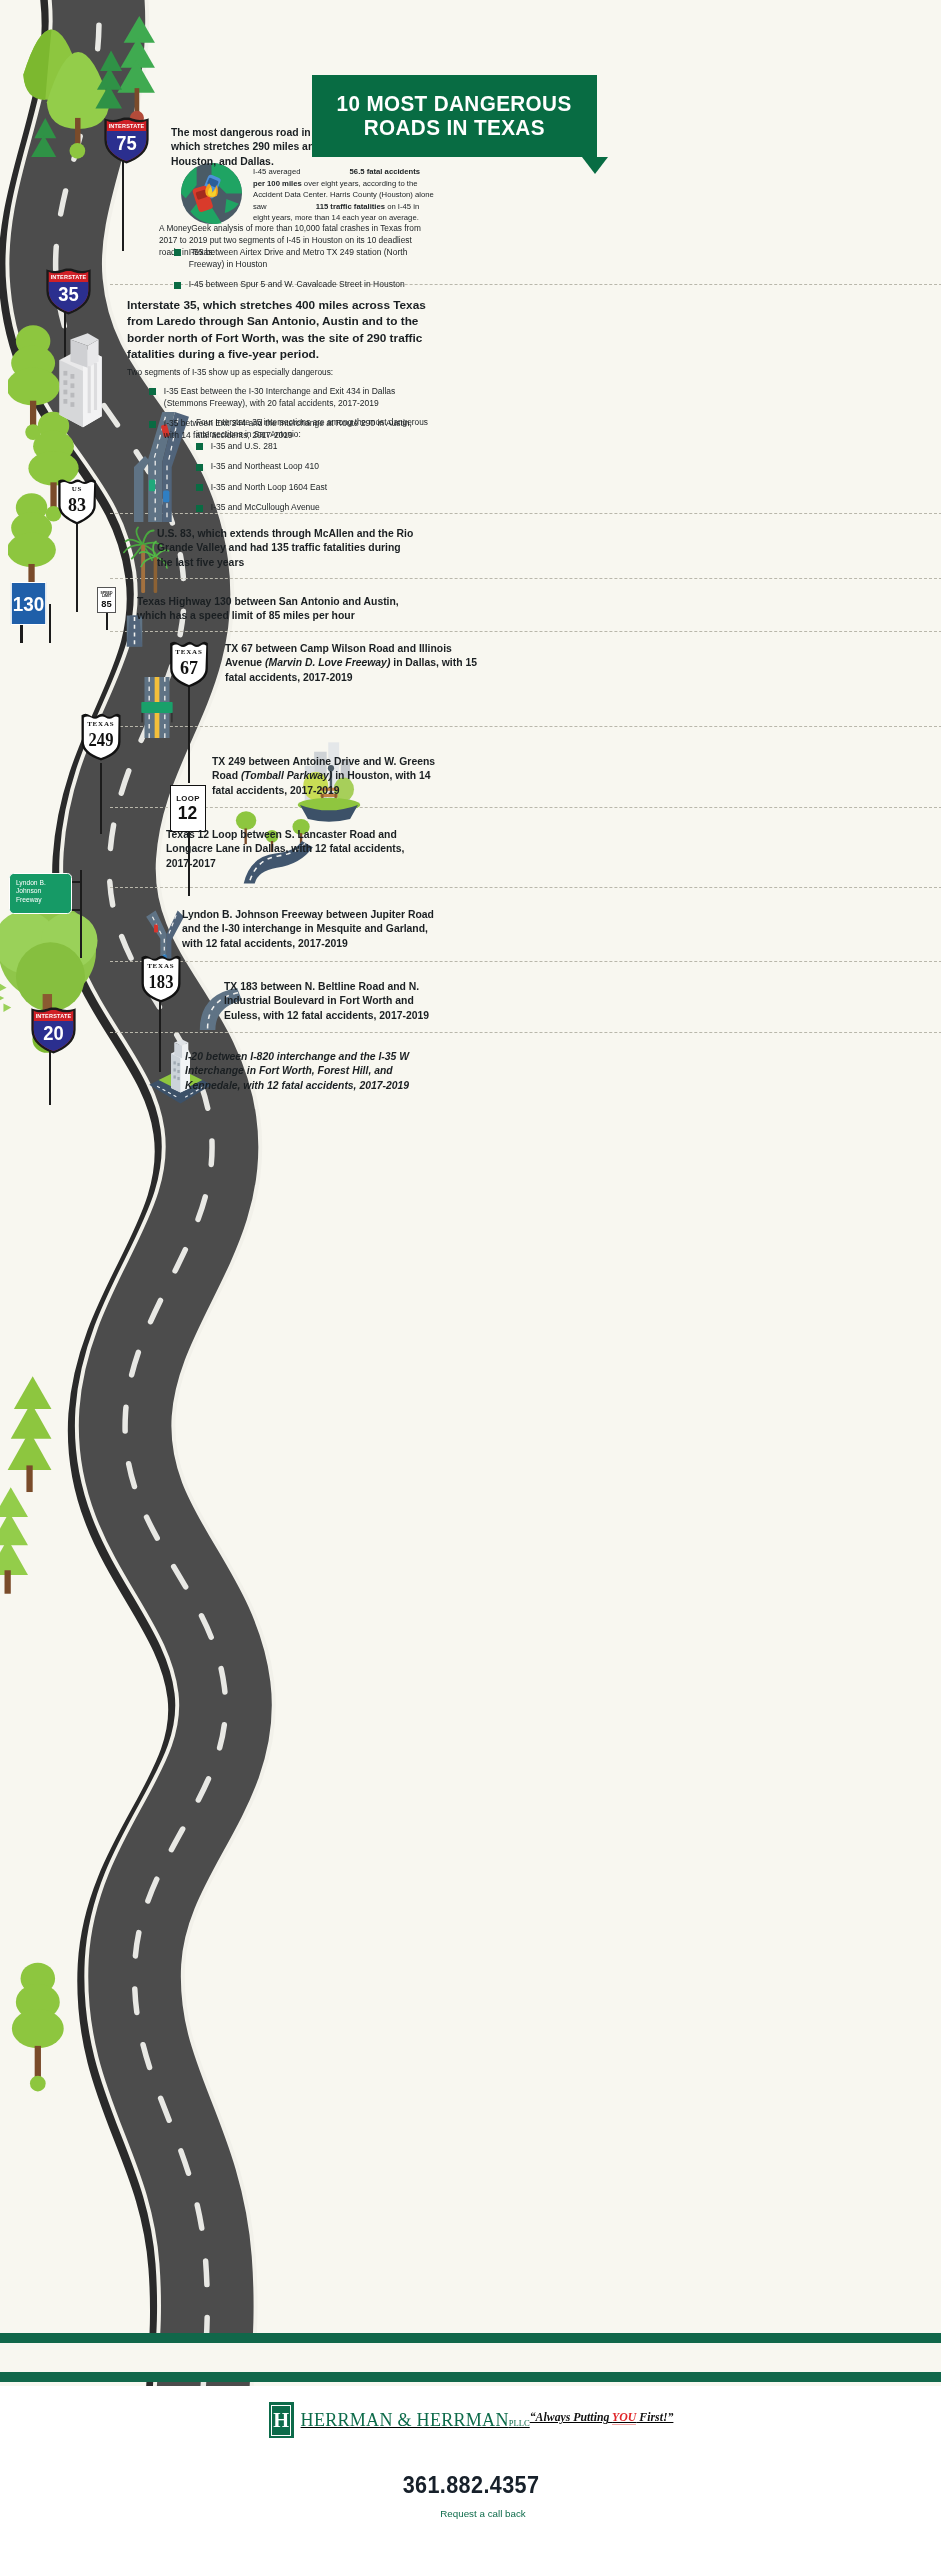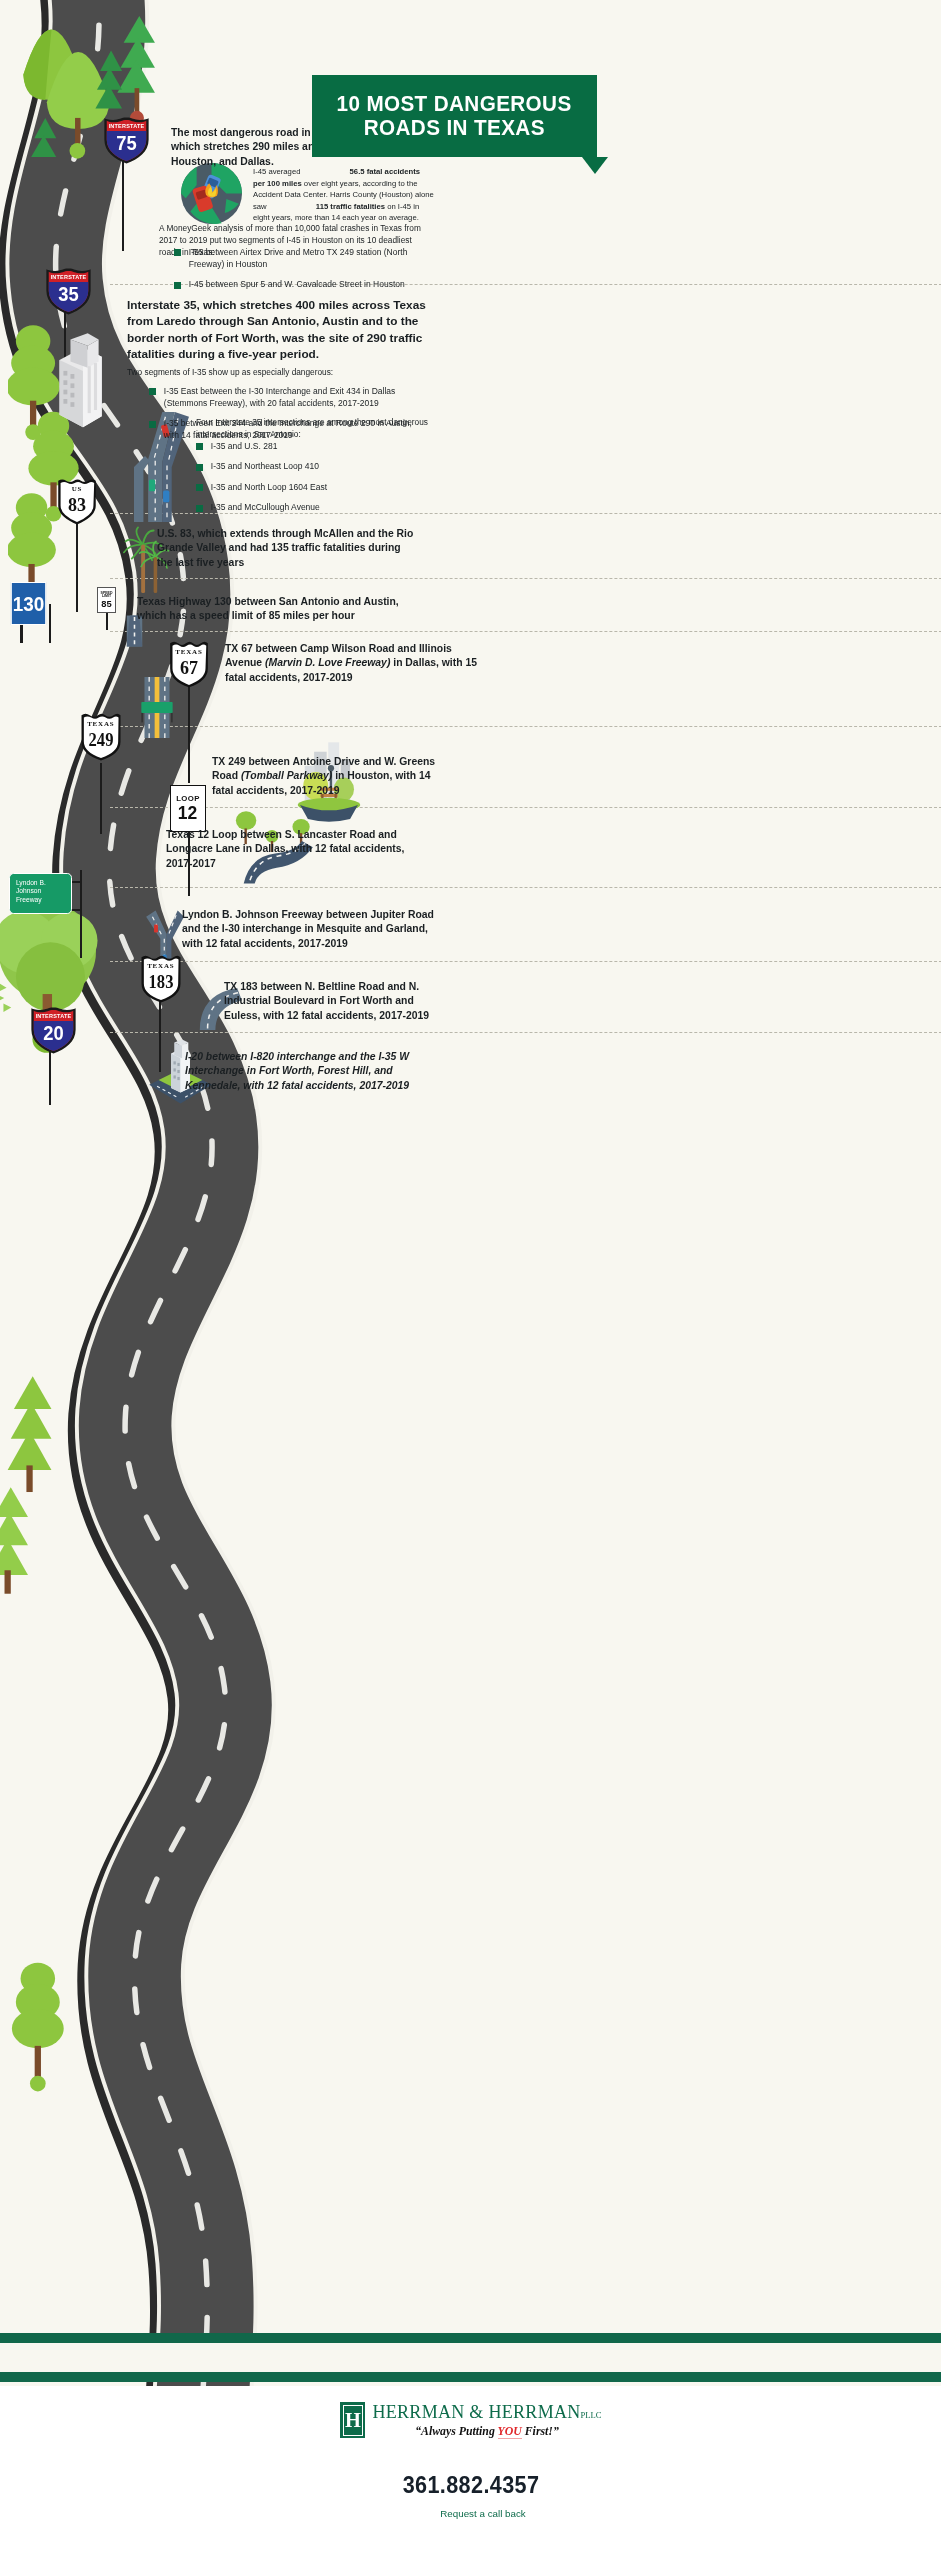--- a/index.html
+++ b/index.html
@@ -72,21 +72,21 @@
   .foot-bar.top { top:2333px; }
   .foot-bar.bot { top:2372px; }
   .foot-gap { position:absolute; left:0; top:2343px; width:942px; height:29px; background:#f8f7f0; z-index:7;}
   .logo-wrap { position:absolute; left:0; top:2402px; width:942px; display:flex; justify-content:center; align-items:center; z-index:8; }
   .logo-mark {
     width:25px;height:36px;background:#0d6b4a;border:1.6px solid #0d6b4a;
     display:flex;align-items:center;justify-content:center;margin-right:7px;
   }
   .logo-mark .inner { width:20.4px;height:31px;border:0.8px solid #ffffff;display:flex;align-items:center;justify-content:center;}
   .logo-mark .h { color:#ffffff;font-family:"Liberation Serif",serif;font-weight:bold;font-size:20.4px;line-height:1;}
-  .logo-text { display:flex; flex-direction:column; }
+  .logo-text { display:flex; flex-direction:row;text-decoration:underline; }
   .logo-name {
     font-family:"Liberation Serif", serif; color:#0d6b4a; font-size:18px; letter-spacing:0.3px;
     white-space:nowrap;
   }
   .logo-name .pllc { font-size:8.6px; letter-spacing:0; }
   .logo-tag {
     font-family:"Liberation Serif", serif; font-style:italic; font-weight:bold;
     font-size:11.8px; color:#111; text-align:center; margin-top:0.8px; white-space:nowrap;
   }
   .logo-tag .you { color:#e0272a; border-bottom:1.6px solid #f3a3a4; }

